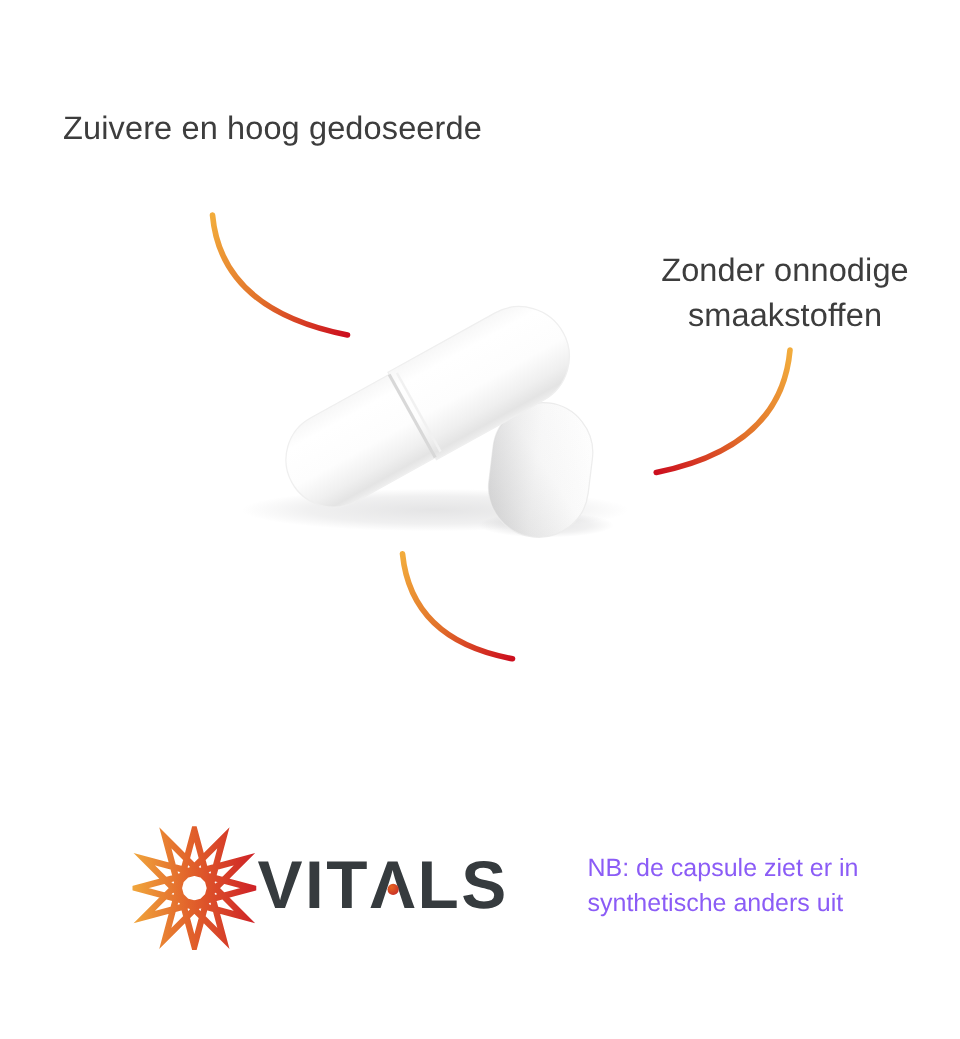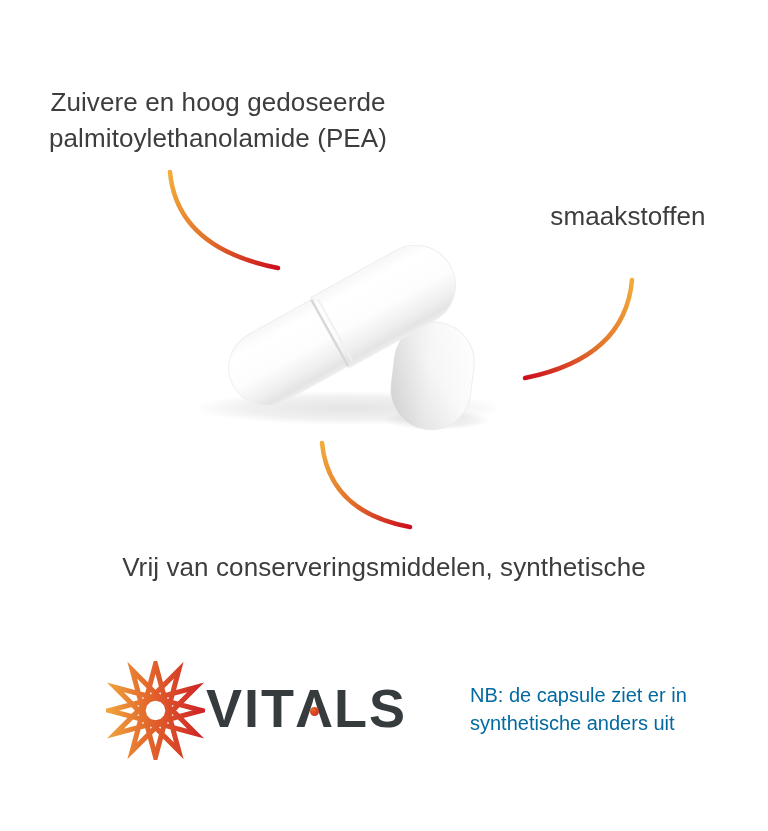--- a/index.html
+++ b/index.html
@@ -14,21 +14,21 @@
 
   .logo-icon { position:absolute; left:106px; top:661px; width:99px; height:99px; }
 
   .wordmark { position:absolute; left:206px; top:684px; font-size:54px; line-height:48px;
               font-weight:700; letter-spacing:2px; color:#363b3e; white-space:nowrap; }
   .wordmark span { display:inline-block;text-align:center; }
   .a-wrap { position:relative; }
   .logo-dot { position:absolute; left:50%; top:23px; width:9px; height:9px; margin-left:-5px;
               border-radius:50%; background:radial-gradient(circle at 35% 30%, #e8651f 0%, #c62b28 85%); }
 
-  .note { position:absolute; left:470px; top:681px; font-size:20px; line-height:28px; color:#0369a1; text-align:left; }
+  .note { position:absolute; left:470px; top:681px; font-size:20px; line-height:28px; color:#8b5cf6; text-align:left; }
 </style>
 </head>
 <body>
 
 <div class="stage">
 
   <svg class="bg-layer" viewBox="0 0 768 831" aria-hidden="true">
     <defs>
       <linearGradient id="arcG1" gradientUnits="userSpaceOnUse" x1="170" y1="172" x2="278" y2="268">
         <stop offset="0" stop-color="#F2AC3C"></stop>
@@ -88,29 +88,28 @@
         <path d="M 0 -38 H -86 A 38 38 0 0 0 -86 38 H 0 Z" fill="url(#capBodyG)" stroke="#efefef" stroke-width="1"></path>
         <path d="M -14 -40 H 84 A 40 40 0 0 1 84 40 H -14 Z" fill="url(#capBodyG)" stroke="#efefef" stroke-width="1"></path>
         <line x1="-14" y1="-38" x2="-14" y2="38" stroke="#d8d8d8" stroke-width="2.5"></line>
         <line x1="-8" y1="-36" x2="-8" y2="36" stroke="#f1f1f1" stroke-width="2"></line>
       </g>
     </g>
   </svg>
 
   <div class="claim claim-purity">
     <div>Zuivere en hoog gedoseerde</div>
-    <div>palmitoylethanolamide (PEA)</div>
   </div>
 
   <div class="claim claim-additives">
+    <div>Zonder onnodige</div>
     <div>smaakstoffen</div>
   </div>
 
   <div class="claim claim-freefrom">
-    <div>Vrij van conserveringsmiddelen, synthetische</div>
   </div>
 
   <svg class="logo-icon" viewBox="0 0 98 98" aria-hidden="true">
     <defs>
       <linearGradient id="starG" gradientUnits="userSpaceOnUse" x1="0" y1="49" x2="98" y2="49">
         <stop offset="0" stop-color="#F0A63C"></stop>
         <stop offset="0.45" stop-color="#E2642B"></stop>
         <stop offset="1" stop-color="#CE2127"></stop>
       </linearGradient>
     </defs>

